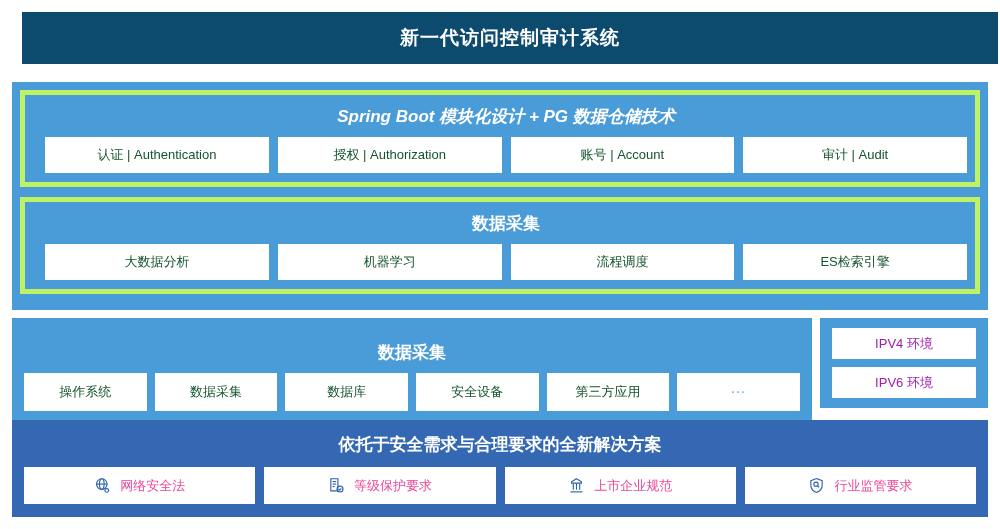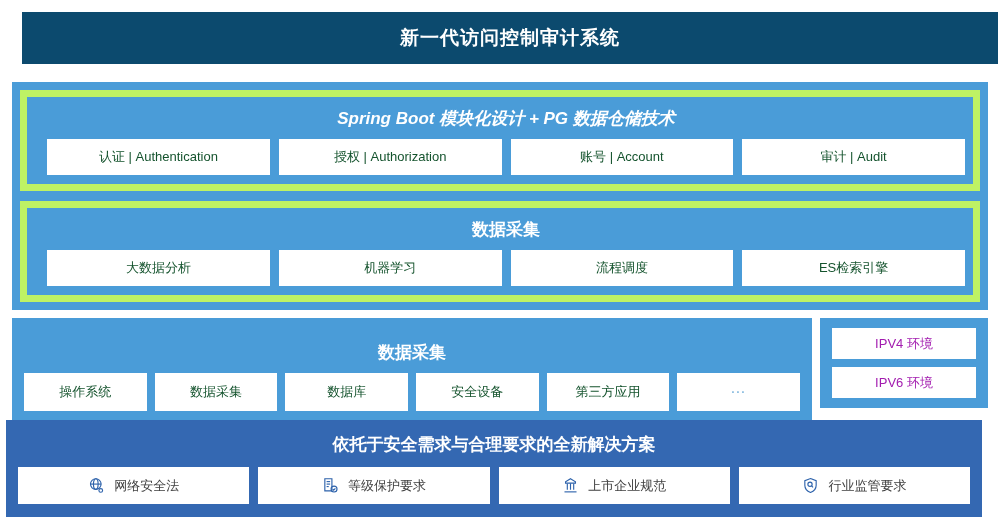--- a/index.html
+++ b/index.html
@@ -23,21 +23,21 @@
   }
 
   
   .panel {
     position: absolute;
     background: #4a9cd8;
   }
   .panel.dark { background: #3468b2; }
 
   .group {
-    border: 7px solid #bef264;
+    border: 5px solid #bef264;
     margin: 8px;
     padding: 7px 8px 9px 20px;
   }
   .group-title {
     text-align: center;
     color: #ffffff;
     font-size: 17px;
     font-weight: bold;
     padding: 3px 0 9px 0;
   }
@@ -67,28 +67,28 @@
   #panel-collect .card-row { gap: 8px; }
   #panel-collect .card { height: 38px; }
 
   
   #panel-ipv { left: 820px; top: 318px; width: 168px; height: 90px;
     display: flex; flex-direction: column; justify-content: center;
     gap: 8px; padding: 10px 12px; }
   #panel-ipv .card { height: 30px; font-size: 13px; color:#a21caf; }
 
   
-  #panel-comp { left: 6px; top: 420px; width: 976px; height: 97px; }
+  #panel-comp { left: 12px; top: 420px; width: 976px; height: 97px; }
   #panel-comp .comp-title {
     text-align: center; color: #fff; font-size: 17px; font-weight: bold;
     padding: 13px 0 11px 0;
   }
   #panel-comp .card-row { gap: 9px; padding: 0 12px 0 12px; }
   #panel-comp .card {
-    height: 37px; color: #404040; font-size: 13px; gap: 9px;
+    height: 37px; color: #ec4899; font-size: 13px; gap: 9px;
   }
   .ico { width: 17px; height: 17px; flex: 0 0 auto; display:block; }
   .ico svg { display:block; width:17px; height:17px; }
 </style>
 </head>
 <body>
 
 <div class="page">
 
   <div class="title-bar">

